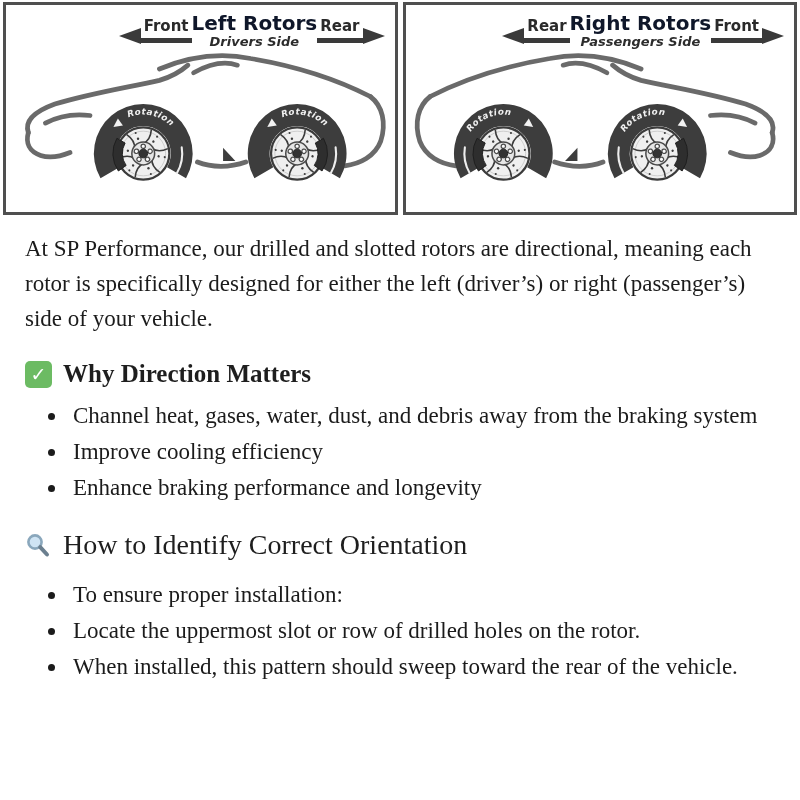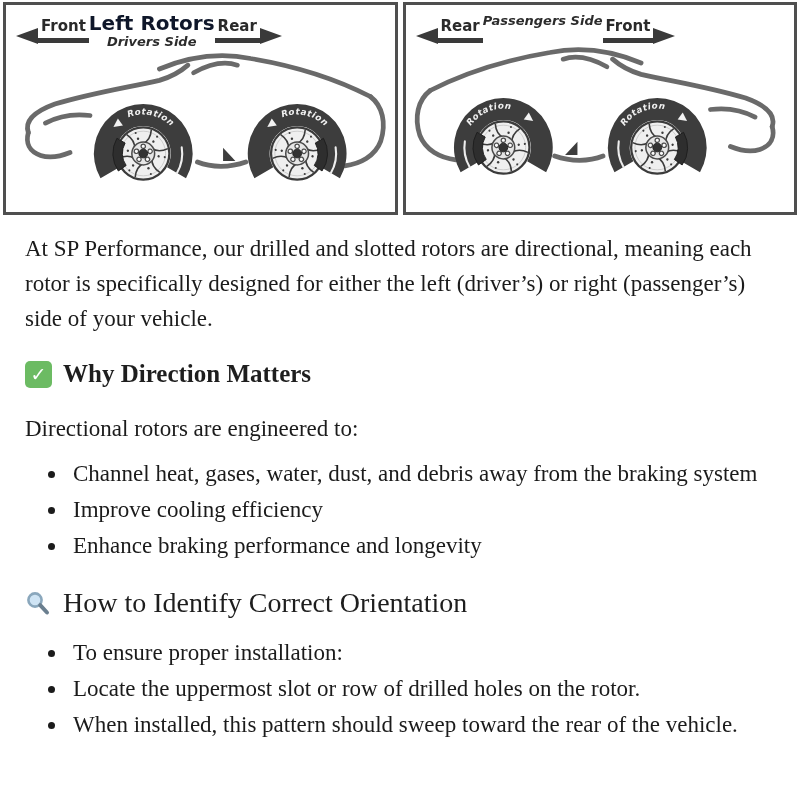--- a/index.html
+++ b/index.html
@@ -1,21 +1,21 @@
 <!DOCTYPE html>
 <html><head>
 <meta charset="utf-8">
 <style>
   html,body{margin:0;padding:0;background:#ffffff;}
   body{width:800px;font-family:"Liberation Serif",serif;color:#1b1b1b;}
 
   
   .diagram-wrap{display:flex;gap:5px;padding:2px 3px 0 3px;}
   .panel{flex:1;border:3px solid #4f4f4f;background:#fff;height:207px;overflow:hidden;}
-  .panel-header{display:flex;justify-content:flex-start;align-items:flex-start;padding:7px 32px 0 32px;}
+  .panel-header{display:flex;justify-content:flex-end;align-items:flex-start;padding:7px 32px 0 32px;}
   .title-block{text-align:center;margin-top:1px;}
   .panel-title{font-family:"DejaVu Sans",sans-serif;font-weight:bold;font-size:20px;color:#0f172a;line-height:1.05;}
   .panel-subtitle{font-family:"DejaVu Sans",sans-serif;font-weight:bold;font-style:italic;font-size:13px;color:#2c2c2c;}
   .dir-label{position:relative;display:inline-block;margin-top:5px;font-family:"DejaVu Sans",sans-serif;
              font-weight:bold;font-size:15px;color:#2a2a2a;padding:0 3px 3px 3px;border-bottom:5px solid #3a3a3a;}
   .dir-left::before{content:"";position:absolute;right:100%;bottom:-5.5px;width:0;height:0;
              border-right:22px solid #3a3a3a;border-top:8px solid transparent;border-bottom:8px solid transparent;}
   .dir-right::after{content:"";position:absolute;left:100%;bottom:-5.5px;width:0;height:0;
              border-left:22px solid #3a3a3a;border-top:8px solid transparent;border-bottom:8px solid transparent;}
   .car-svg{display:block;width:100%;height:152px;}
@@ -117,20 +117,21 @@
       <text font-family="DejaVu Sans, sans-serif" font-size="9.2" font-weight="bold" font-style="italic" fill="#f0f0f0" letter-spacing="0.6">
         <textPath href="#rotL2" startOffset="4">Rotation</textPath>
       </text>
     </svg>
   </div>
 
   <div class="panel">
     <div class="panel-header">
       <span class="dir-label dir-left">Rear</span>
       <span class="title-block">
+        <span class="panel-title" style="display:block">Right Rotors</span>
         <span class="panel-subtitle" style="display:block">Passengers Side</span>
       </span>
       <span class="dir-label dir-right">Front</span>
     </div>
     <svg class="car-svg" viewBox="0 0 390 160">
       <use href="#car-sketch" transform="translate(390,0) scale(-1,1)"></use>
       <path id="rotR1" d="M 52.4 104.3 A 41 41 0 0 1 112.2 73.8" fill="none" stroke="none"></path>
       <path d="M 52.5 103.5 A 41 41 0 0 0 57.5 130.5" fill="none" stroke="#ededed" stroke-width="2.2" stroke-linecap="round"></path>
       <polygon points="124.4,82.1 114.5,80.4 119.8,73.2" fill="#f2f2f2"></polygon>
       <text font-family="DejaVu Sans, sans-serif" font-size="9.2" font-weight="bold" font-style="italic" fill="#f0f0f0" letter-spacing="0.6">
@@ -148,21 +149,20 @@
 
 <div class="article">
 
   <p class="intro">At SP Performance, our drilled and slotted rotors are directional, meaning each rotor is specifically designed for either the left (driver’s) or right (passenger’s) side of your vehicle.</p>
 
   <div class="sec-heading h-bold">
     <span class="check-badge"></span>
     <span class="sec-title">Why Direction Matters</span>
   </div>
 
-  <p class="lead">Directional rotors are engineered to:</p>
 
   <ul class="bullets">
     <li>Channel heat, gases, water, dust, and debris away from the braking system</li>
     <li>Improve cooling efficiency</li>
     <li>Enhance braking performance and longevity</li>
   </ul>
 
   <div class="sec-heading">
     <svg class="mag-icon" viewBox="0 0 27 27">
       <circle cx="10" cy="10" r="6.6" fill="#cfe4f4" stroke="#8aa7bc" stroke-width="2.6"></circle>

